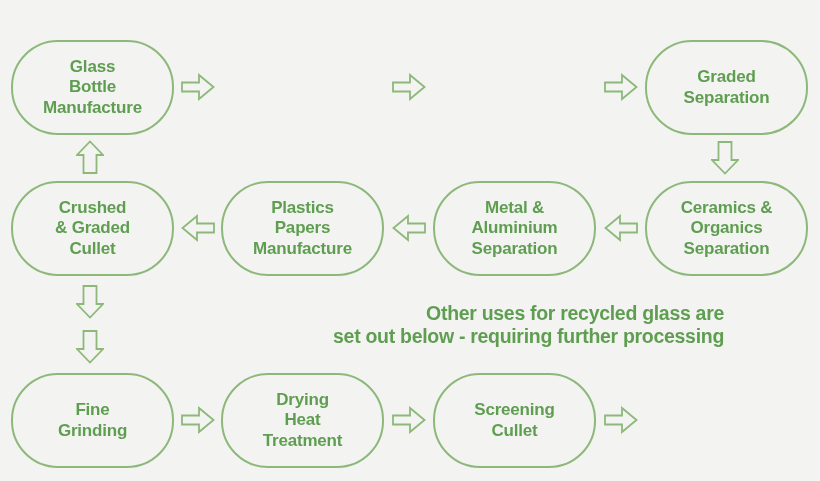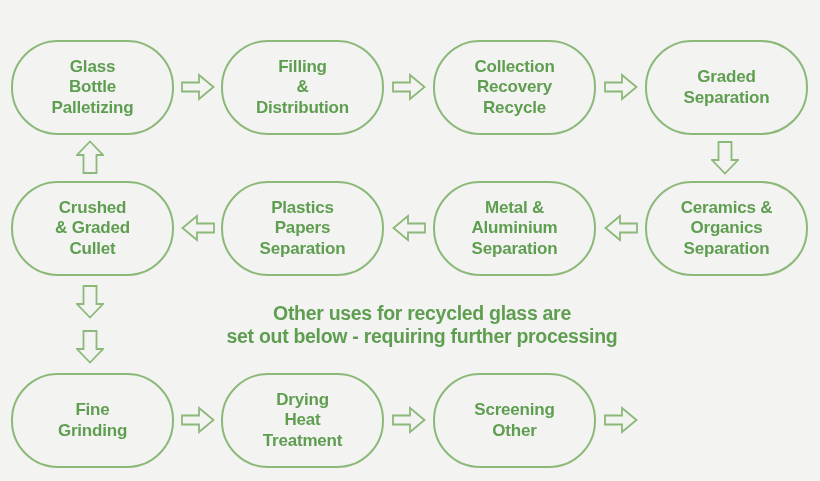--- a/index.html
+++ b/index.html
@@ -35,66 +35,60 @@
   }
   .r1{top:40px}.r2{top:181px}.r3{top:373px}
   .c1{left:11px}.c2{left:221px}.c3{left:433px}.c4{left:645px}
   .h-arrow{position:absolute;width:34px;height:30px;}
   .v-arrow{position:absolute;width:28px;height:34px;}
   .h-arrow svg,.v-arrow svg{display:block;width:100%;height:100%;}
   .arrow-shape{fill:none;stroke:var(--outline);stroke-width:1.8;stroke-linejoin:miter;}
   .note{
     position:absolute;
     left:120px;top:302px;width:604px;
-    text-align:center;
+    text-align:right;
     color:var(--text);
     font-weight:bold;
     font-size:19.5px;
     line-height:23px;
     letter-spacing:-0.3px;
     white-space:pre-line;
   }
 </style>
 </head>
 <body>
 
 <div class="canvas">
 
   <div class="node r1 c1">Glass
 Bottle
-Palletizing</div>
-  <div class="node r1 c2">Filling
-&amp;
-Distribution</div>
-  <div class="node r1 c3">Collection
-Recovery
-Recycle</div>
+Manufacture</div>
   <div class="node r1 c4">Graded
 Separation</div>
 
   <div class="node r2 c1">Crushed
 &amp; Graded
 Cullet</div>
   <div class="node r2 c2">Plastics
 Papers
-Separation</div>
+Manufacture</div>
   <div class="node r2 c3">Metal &amp;
 Aluminium
 Separation</div>
   <div class="node r2 c4">Ceramics &amp;
 Organics
 Separation</div>
 
   <div class="node r3 c2">Drying
 Heat
 Treatment</div>
   <div class="node r3 c1">Fine
 Grinding</div>
   <div class="node r3 c3">Screening
-Other</div>
+Cullet</div>
 
   <div class="h-arrow" style="left:181px;top:72px">
     <svg viewBox="0 0 34 30">
         <polygon class="arrow-shape" points="1,10.5 18,10.5 18,3 32.5,15 18,27 18,19.5 1,19.5"></polygon>
       </svg>
   </div>
   <div class="h-arrow" style="left:392px;top:72px">
     <svg viewBox="0 0 34 30">
         <polygon class="arrow-shape" points="1,10.5 18,10.5 18,3 32.5,15 18,27 18,19.5 1,19.5"></polygon>
       </svg>

